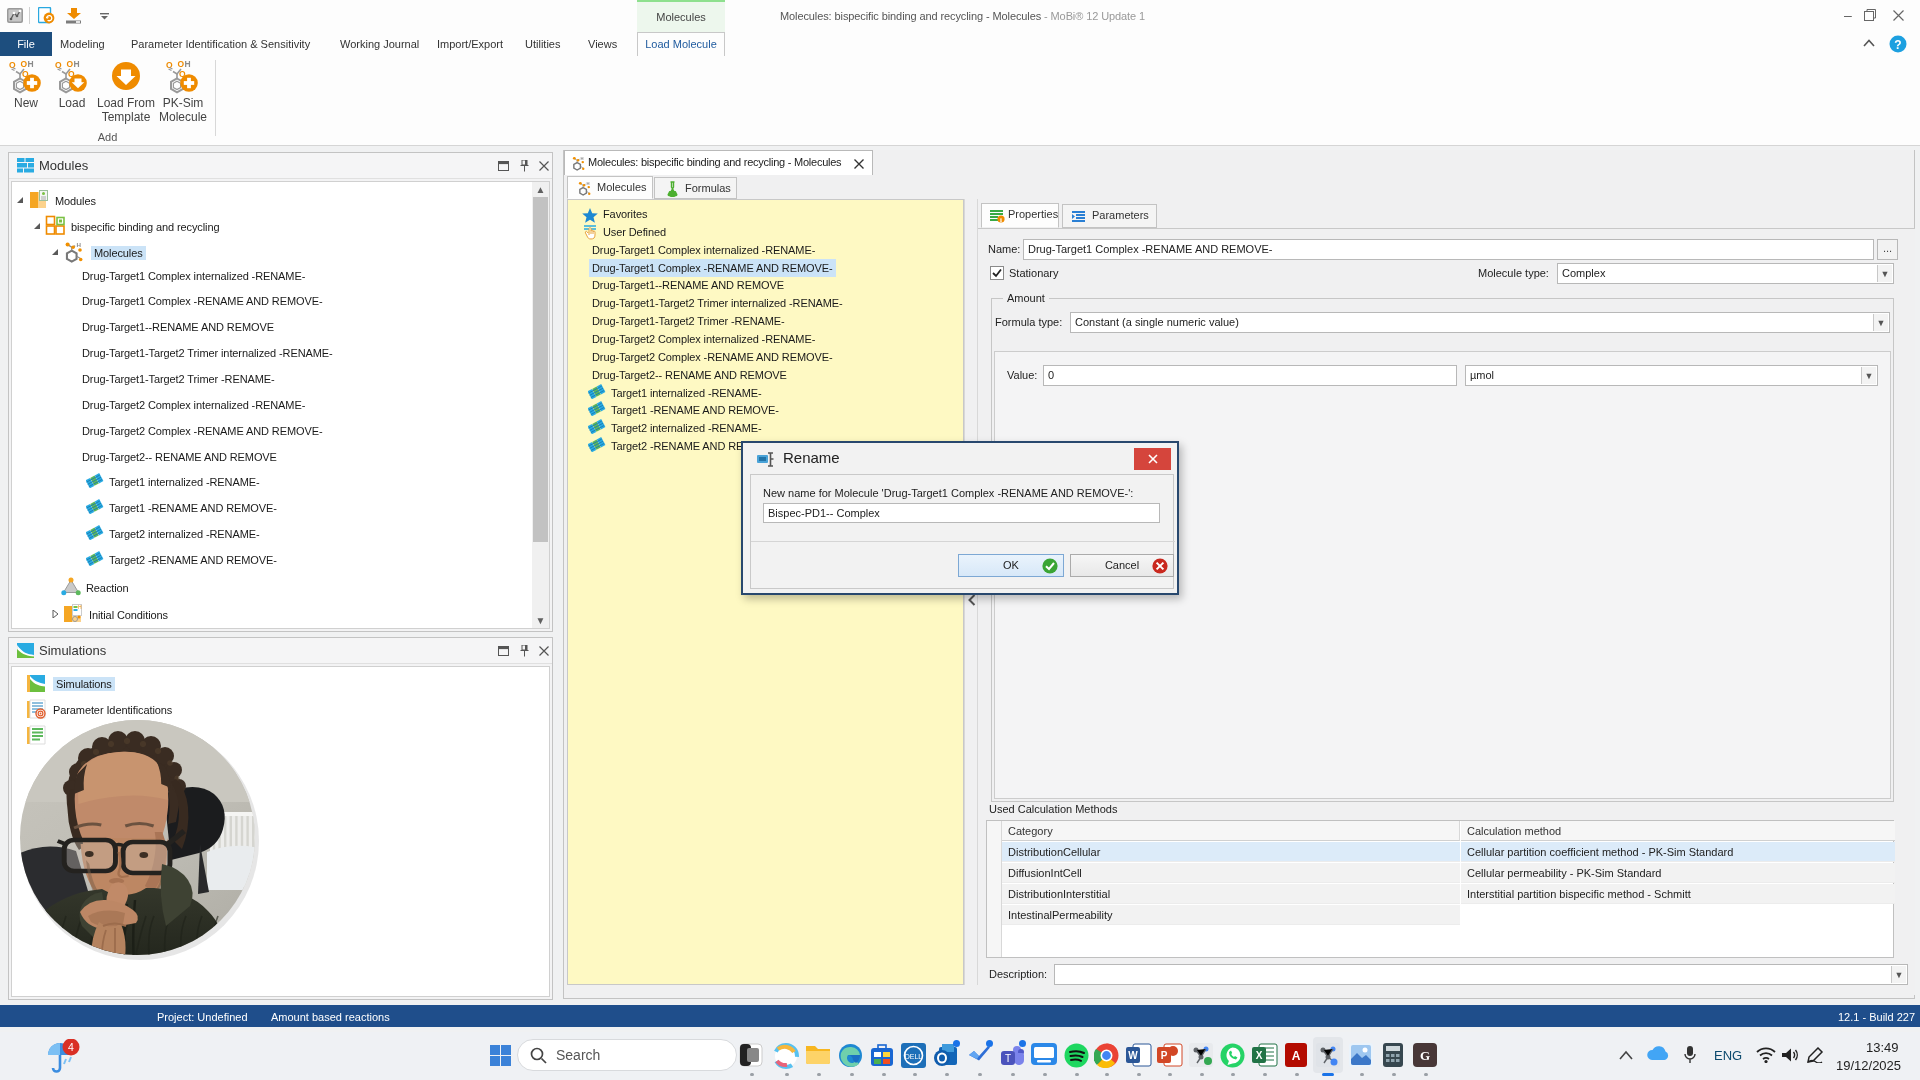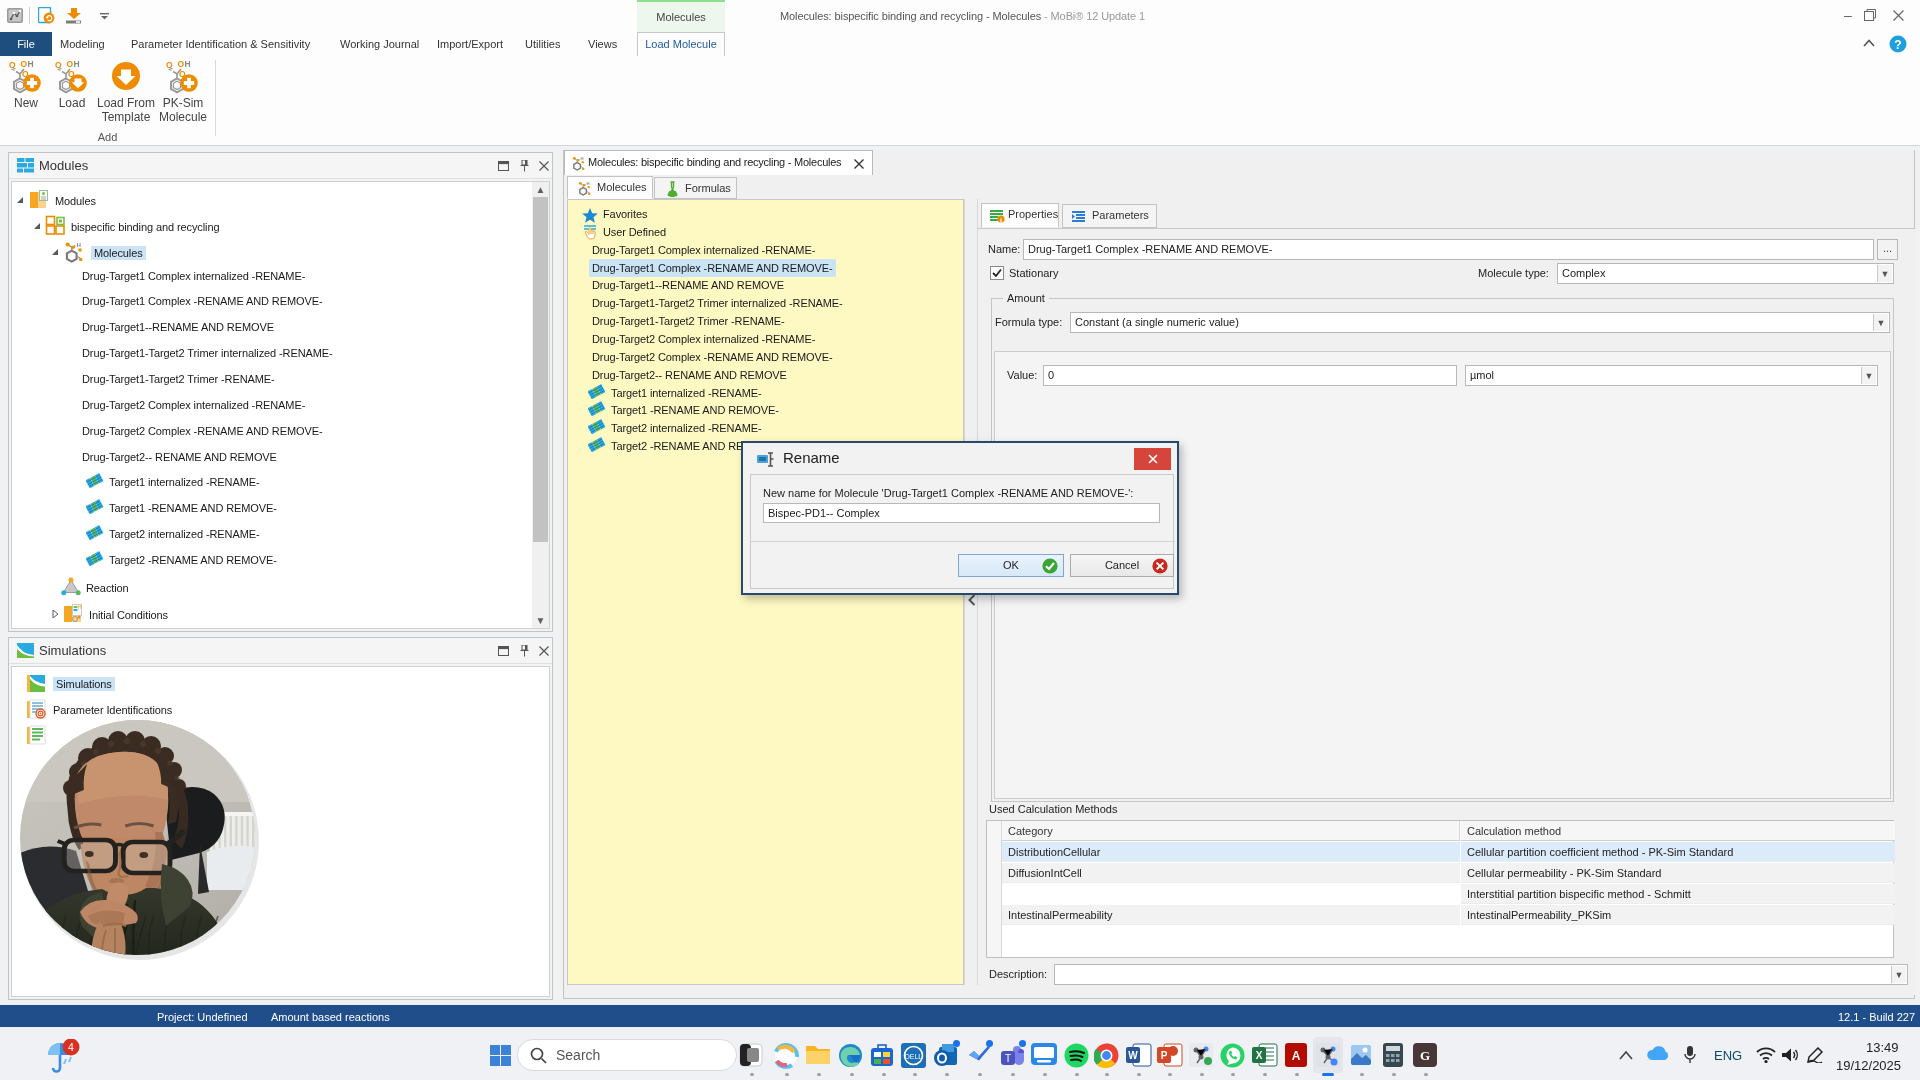--- a/index.html
+++ b/index.html
@@ -578,23 +578,23 @@
  <div class="field combo" style="left:487px;top:162px;width:413px;height:21px">µmol<div class="chev">▼</div></div>
  <div class="lab" style="left:11px;top:600px">Used Calculation Methods</div>
  <div class="tbl" style="left:8px;top:617px;width:908px;height:138px">
    <div class="abs" style="left:0;top:0;width:15px;height:100%;background:#f6f6f6;border-right:1px solid #d8d8d8"></div>
    <div class="thead" style="left:15px;top:0;width:458px;height:20px;border-right:1px solid #d8d8d8">Category</div>
    <div class="thead" style="left:474px;top:0;width:434px;height:20px">Calculation method</div>
    <div class="tcell" style="left:15px;top:21px;width:458px;height:20px;background:#dcebf9">DistributionCellular</div>
    <div class="tcell" style="left:474px;top:21px;width:434px;height:20px;background:#dcebf9">Cellular partition coefficient method - PK-Sim Standard</div>
    <div class="tcell" style="left:15px;top:42px;width:458px;height:20px;background:#f2f2f2">DiffusionIntCell</div>
    <div class="tcell" style="left:474px;top:42px;width:434px;height:20px;background:#f2f2f2">Cellular permeability - PK-Sim Standard</div>
+   <div class="tcell" style="left:15px;top:63px;width:458px;height:20px;background:#f2f2f2">DistributionInterstitial</div>
    <div class="tcell" style="left:474px;top:63px;width:434px;height:20px;background:#f2f2f2">Interstitial partition bispecific method - Schmitt</div>
    <div class="tcell" style="left:15px;top:84px;width:458px;height:20px;background:#f2f2f2">IntestinalPermeability</div>
-   <div class="tcell" style="left:474px;top:84px;width:434px;height:20px;background:#f2f2f2">IntestinalPermeability_PKSim</div>
  </div>
  <div class="lab" style="left:11px;top:765px">Description:</div>
  <div class="field combo" style="left:76px;top:761px;width:854px;height:21px">
         <div class="chev">▼</div>
       </div>
 </div>
 </div>
 
 <div id="dlg">
   <svg class="abs" style="left:14px;top:8px" width="20" height="18" viewBox="0 0 20 18">

